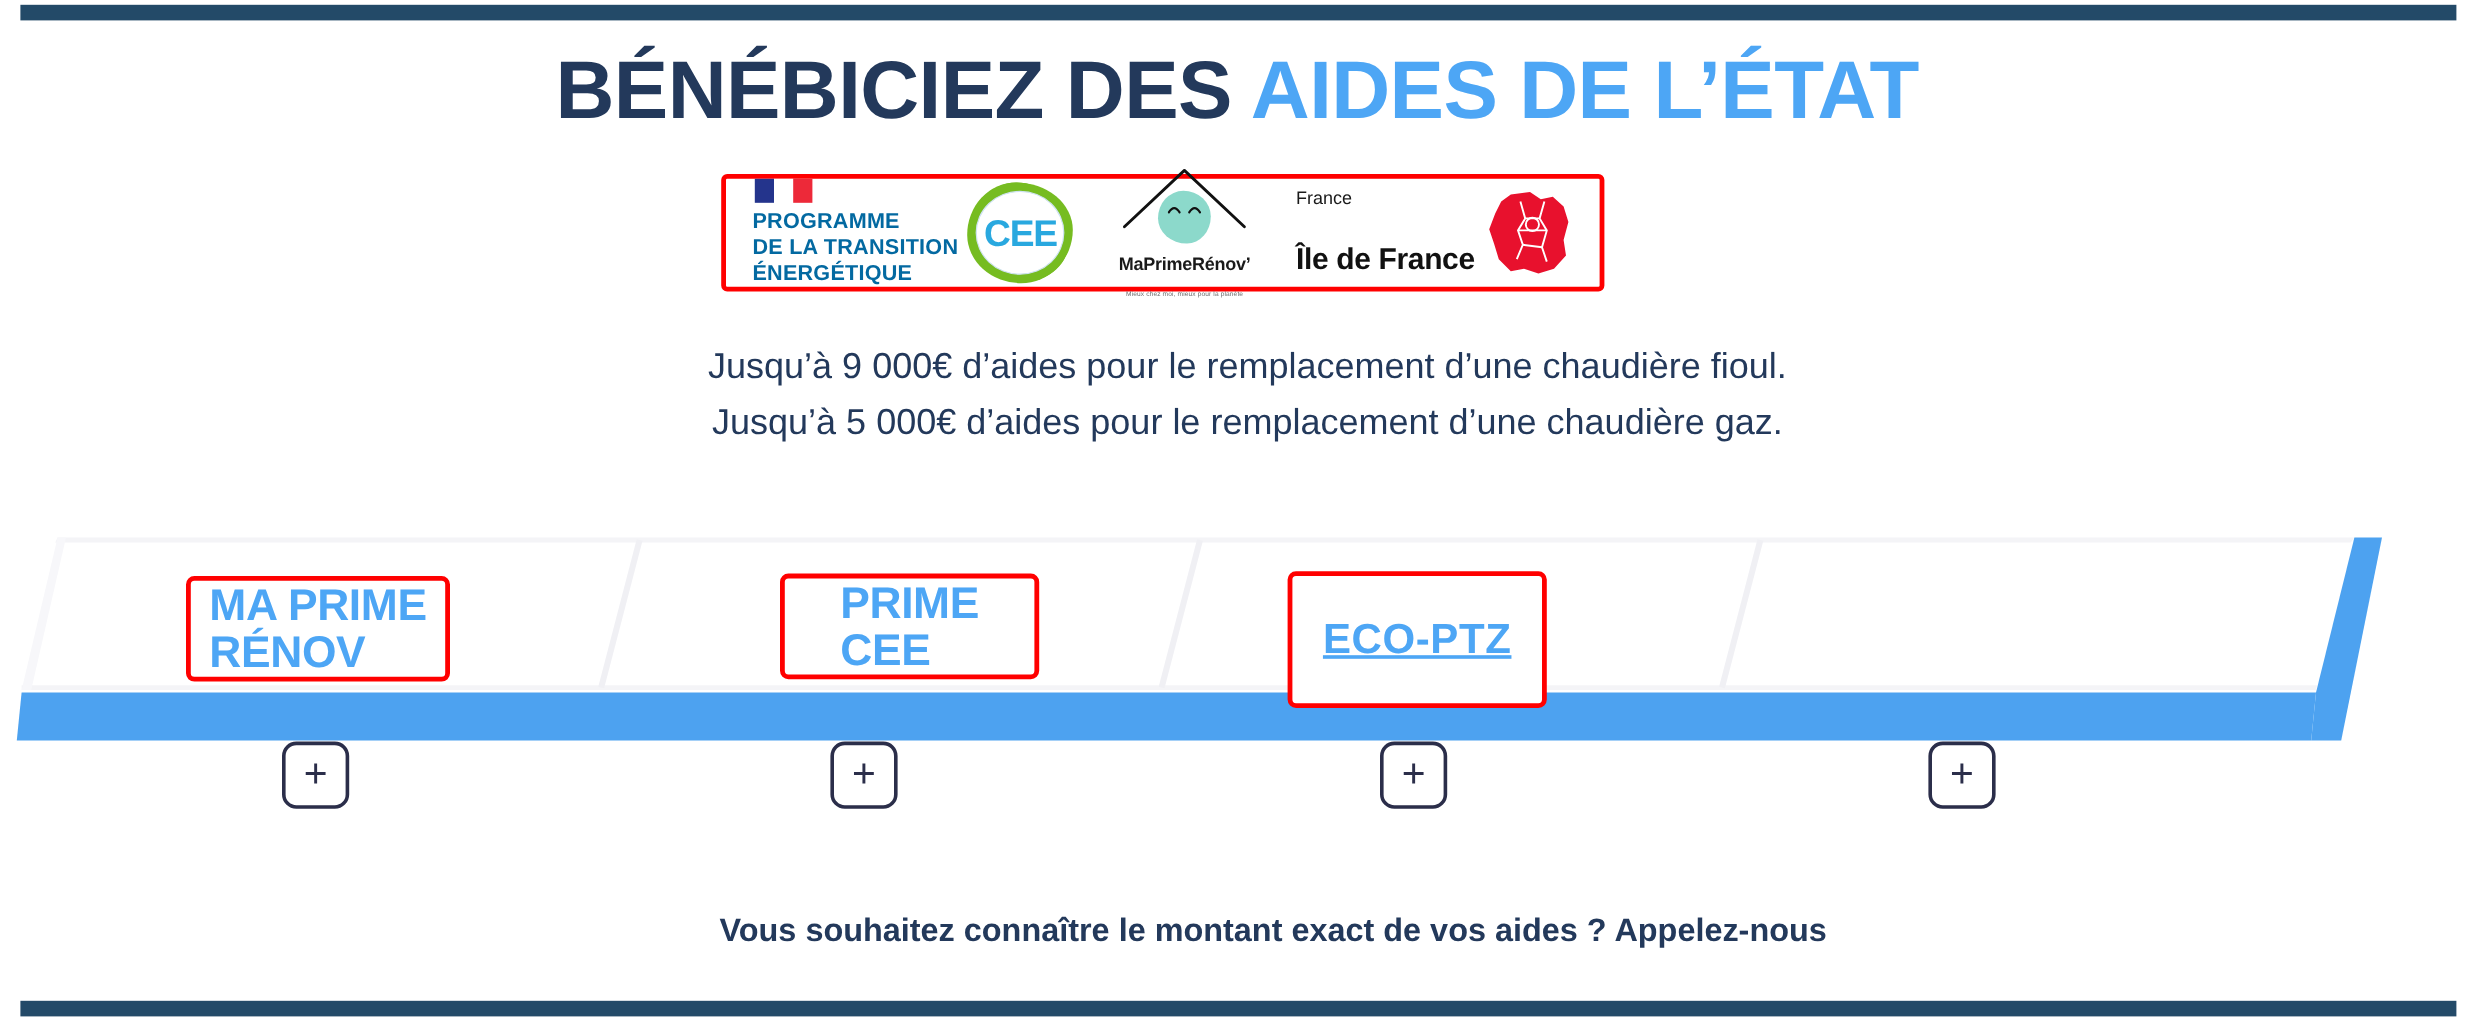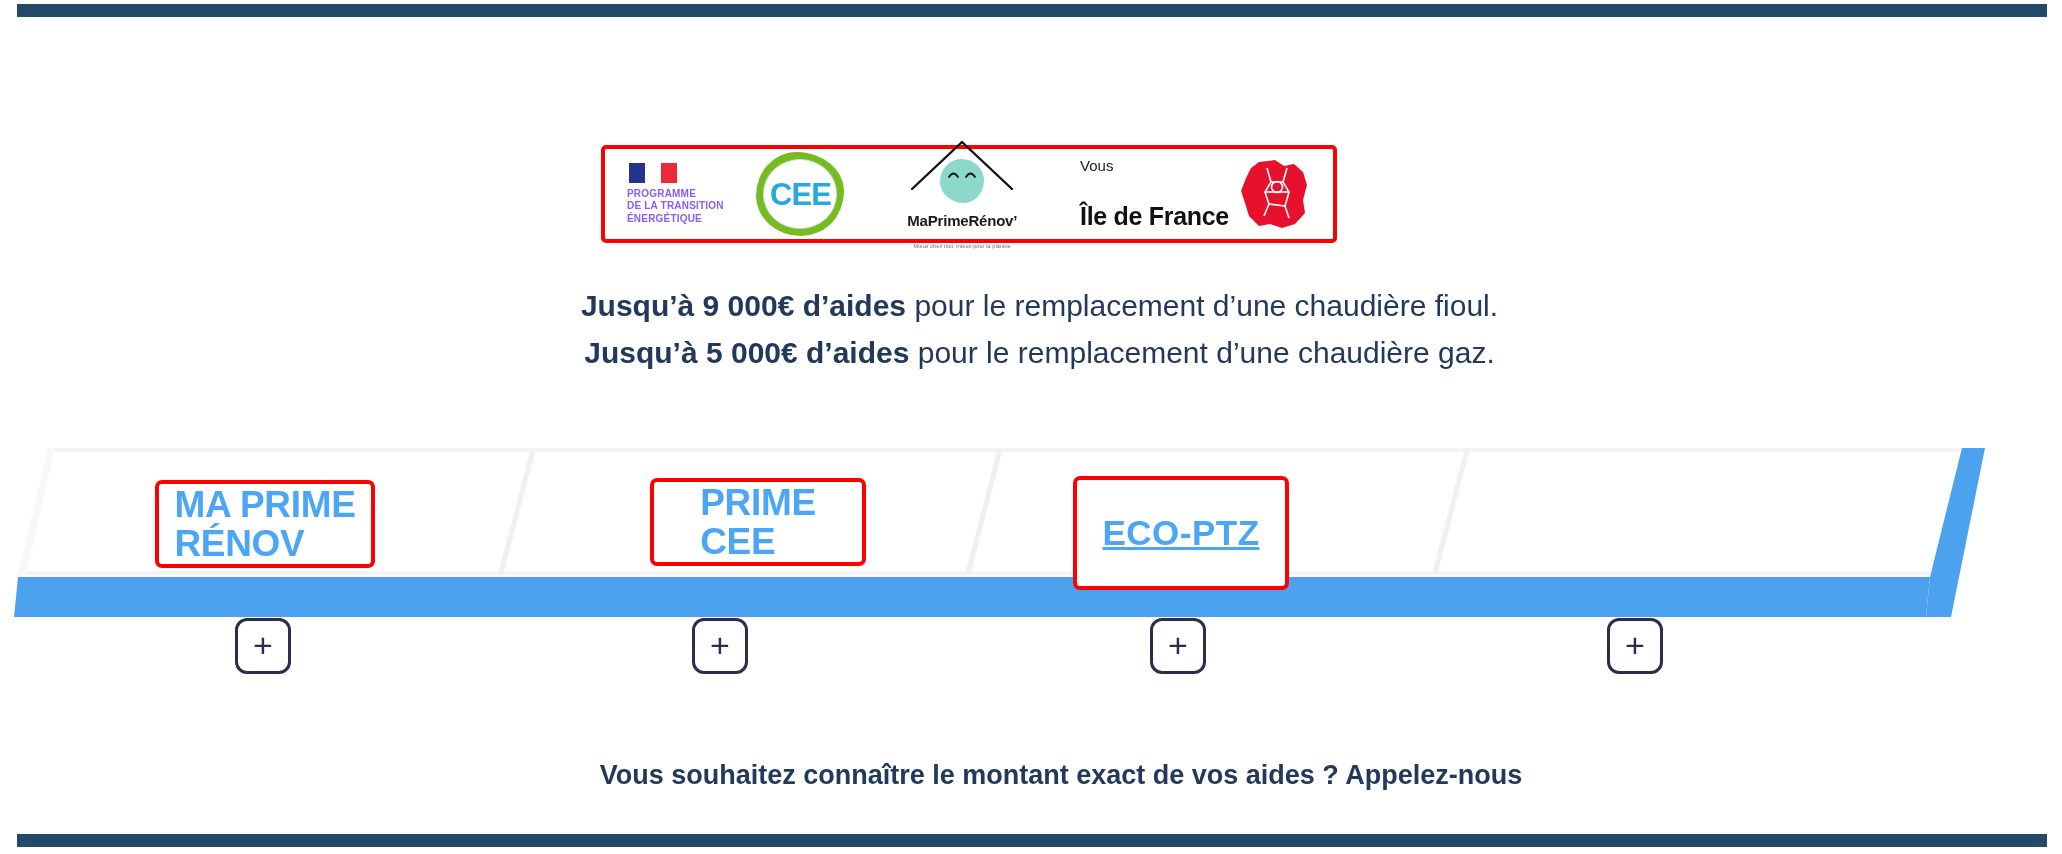--- a/index.html
+++ b/index.html
@@ -65,24 +65,24 @@
   .logo { display: flex; align-items: center; }
 
   
   .logo-pte { flex-direction: column; align-items: flex-start; }
   .pte-flag { display: flex; margin-bottom: 5px; margin-left: 2px; }
   .pte-flag span { display: block; width: 16px; height: 20px; }
   .pte-flag .b { background: #24348C; }
   .pte-flag .w { background: #ffffff; }
   .pte-flag .r { background: #ED2939; }
   .pte-text {
-    font-size: 10px;
+    font-size: 18px;
     font-weight: 700;
     line-height: 1.22;
-    color: #8b5cf6;
+    color: #0369a1;
     letter-spacing: .2px;
     white-space: pre-line;
   }
 
   
   .logo-cee { position: relative; width: 88px; height: 84px; }
   .cee-rosette {
     position: absolute; inset: 0;
     background: #76BC21;
     border-radius: 46% 54% 49% 51% / 52% 47% 53% 48%;
@@ -146,21 +146,21 @@
   
   .amounts {
     position: absolute;
     top: 283px; left: 0; width: 100%;
     text-align: center;
     color: #23395B;
     font-size: 30px;
     line-height: 1.55;
   }
   .amounts .row { white-space: nowrap; }
-  .amounts b { font-weight: 700; margin-left: 17px; }
+  .amounts b { font-weight: 400; margin-left: 17px; }
   .amounts .reg { font-weight: 400; }
 
   
   .ribbon { position: absolute; left: 0; top: 440px; width: 2062px; height: 225px; }
   .ribbon svg { position: absolute; left: 0; top: 0; }
 
   .aid-box {
     position: absolute;
     border: 4px solid #FF0000;
     border-radius: 7px;
@@ -204,20 +204,23 @@
     padding-left: 30px;
   }
 </style>
 </head>
 <body>
 
 <div id="page">
 
   <div class="rule top"></div>
 
+  <div class="headline">
+    <span class="dark">BÉNÉBICIEZ DES </span><span class="light">AIDES DE L’ÉTAT</span>
+  </div>
 
   <div class="logo-strip">
 
     <div class="logo logo-pte">
       <div class="pte-flag">
         <span class="b"></span>
           <span class="w"></span>
           <span class="r"></span>
       </div>
       <div class="pte-text">PROGRAMME
@@ -242,21 +245,21 @@
           <path d="M1 7 Q5.5 0 10 7" fill="none" stroke="#111111" stroke-width="1.8" stroke-linecap="round"></path>
           <path d="M18 7 Q22.5 0 27 7" fill="none" stroke="#111111" stroke-width="1.8" stroke-linecap="round"></path>
         </svg>
       </div>
       <div class="mpr-name">MaPrimeRénov’</div>
       <div class="mpr-tag">Mieux chez moi, mieux pour la planète</div>
     </div>
 
     <div class="logo logo-idf">
       <div class="idf-text">
-        <div class="idf-aides">Vous</div>
+        <div class="idf-aides">France</div>
         <div class="idf-name">Île de France</div>
       </div>
       <svg class="idf-map" viewBox="0 0 74 72">
         <path d="M22 4 L38 2 L47 8 L57 6 L66 14 L70 27 L66 42 L68 55 L58 66 L45 70 L33 66
                  L22 68 L12 58 L8 45 L4 33 L9 20 L14 10 Z" fill="#E8112D"></path>
         <g stroke="#ffffff" stroke-width="1.6" fill="none">
           <path d="M30 10 L34 24 L28 34 L32 46 L27 58"></path>
           <path d="M50 10 L46 24 L52 34 L48 48 L52 60"></path>
           <path d="M34 24 L46 24"></path>
           <path d="M28 34 L52 34"></path>

